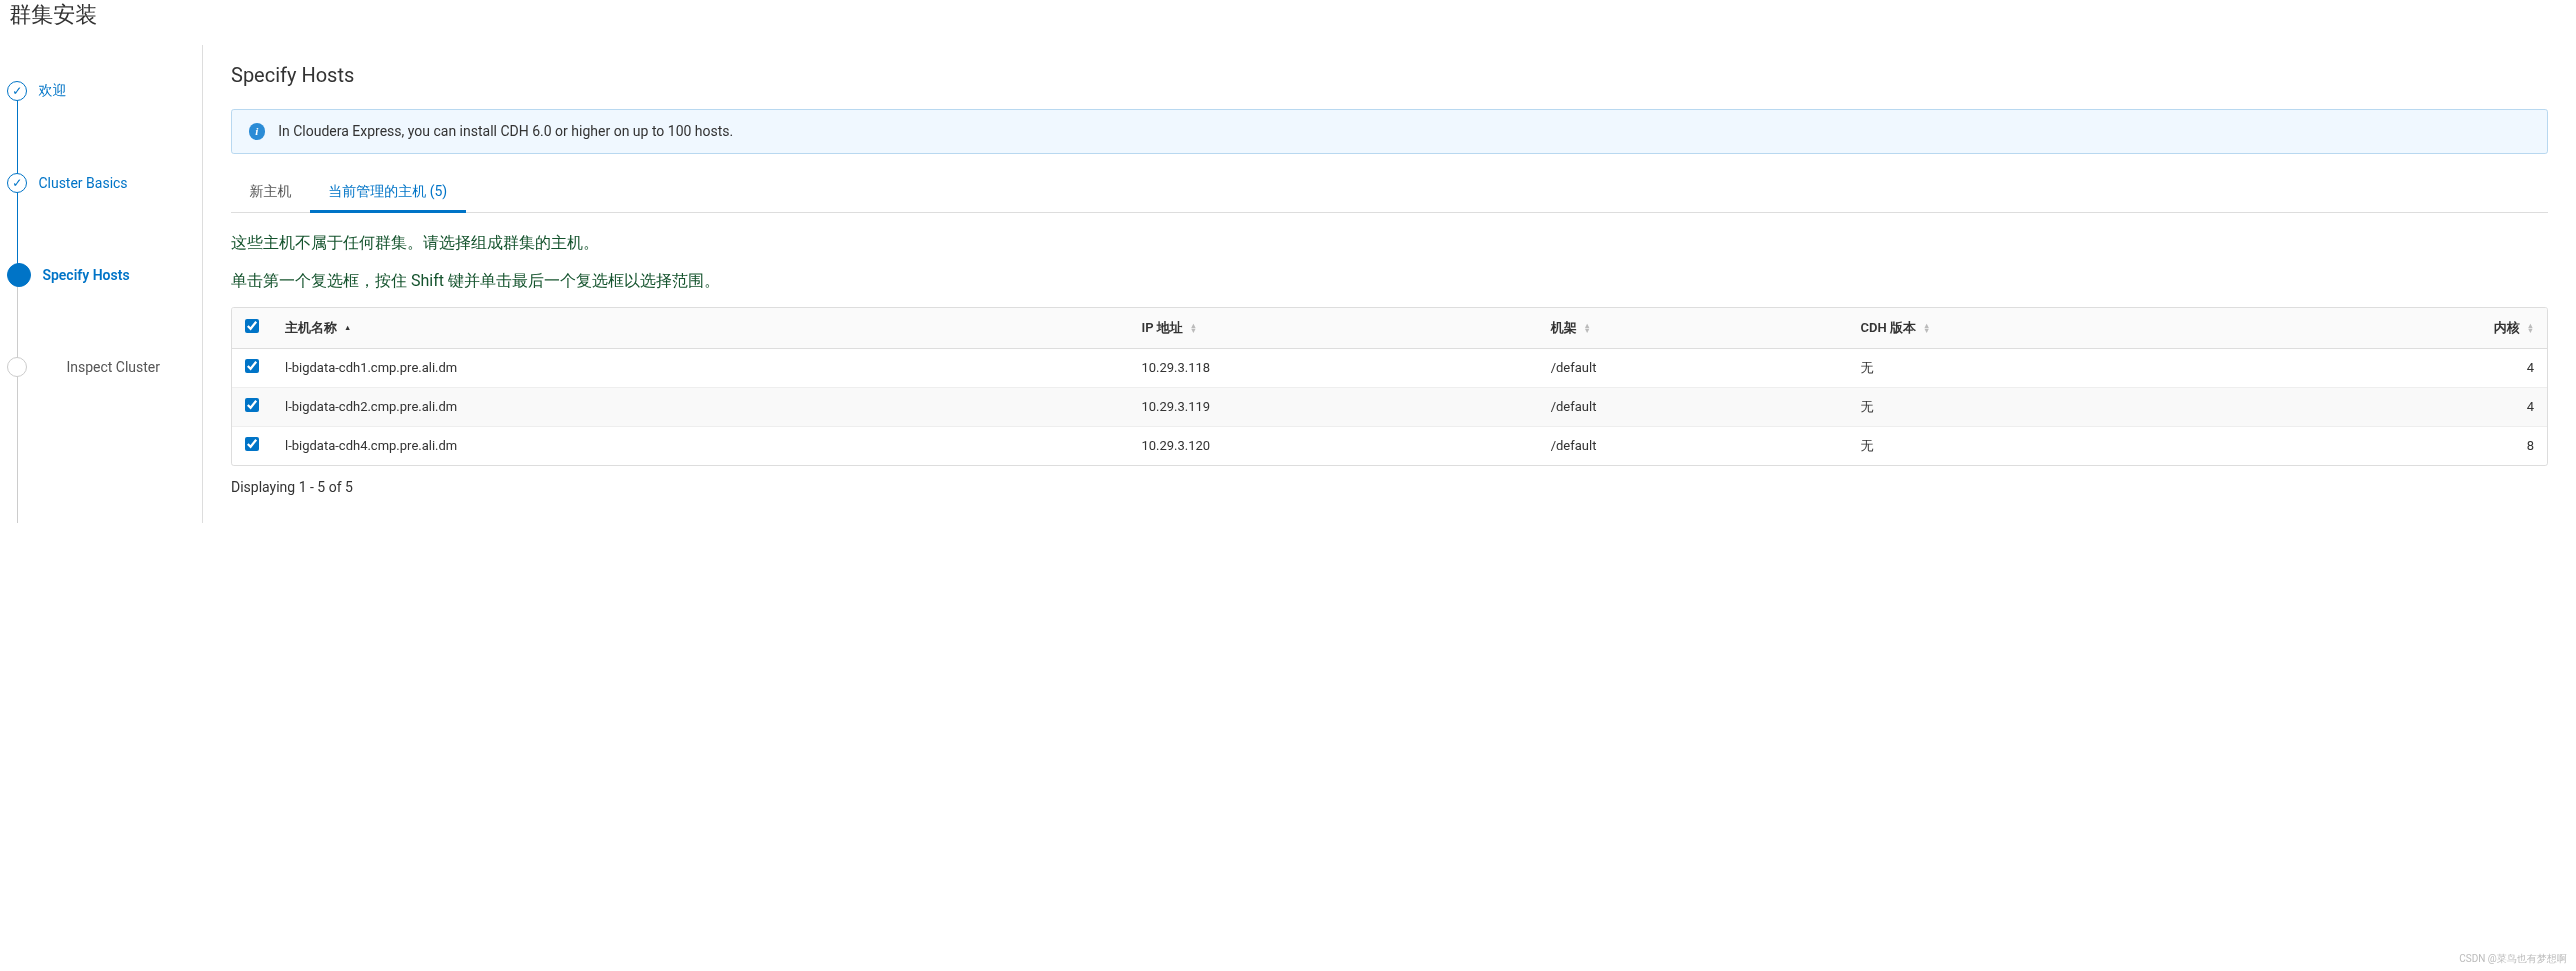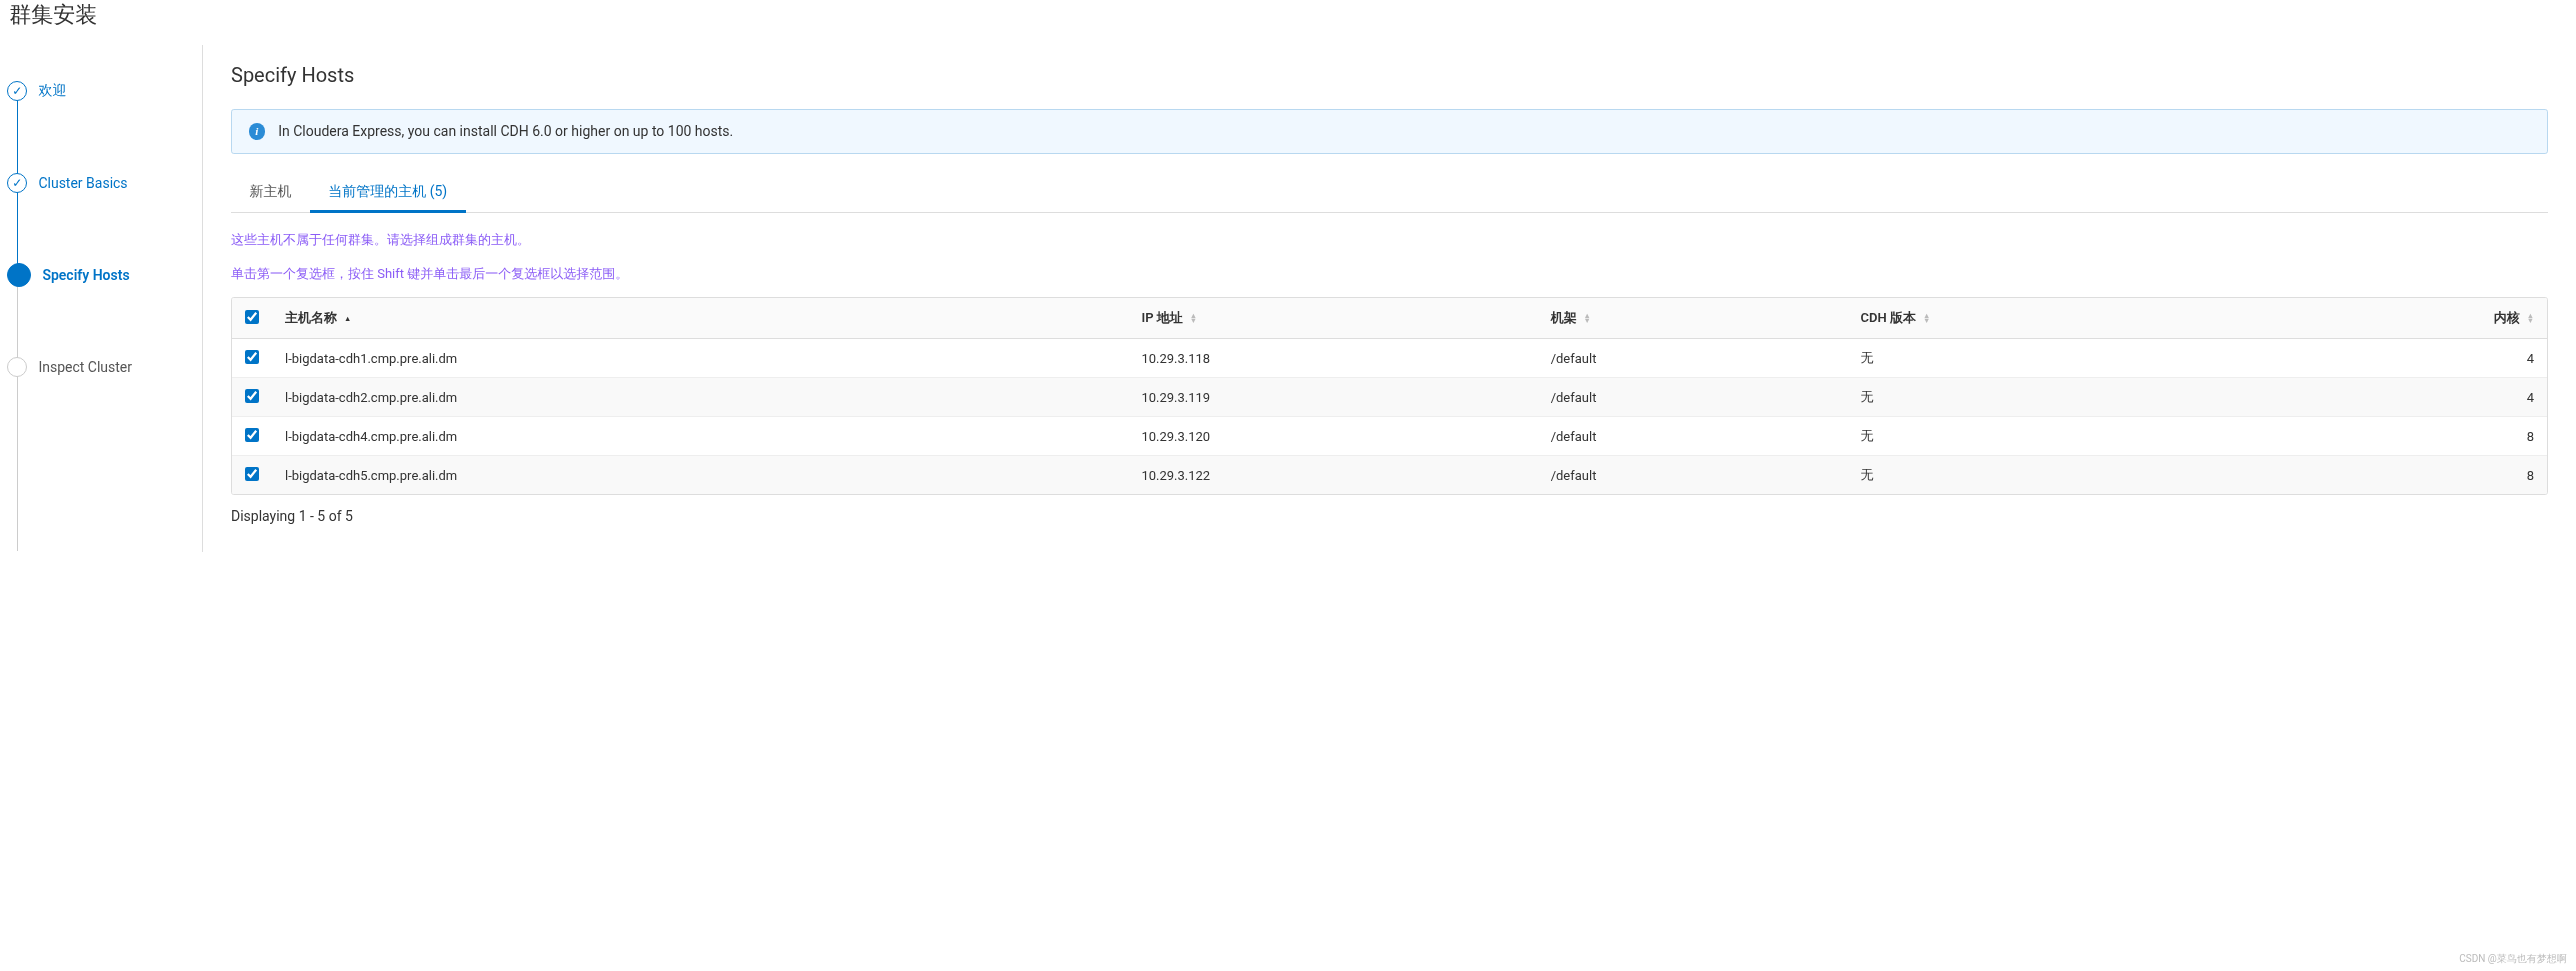--- a/index.html
+++ b/index.html
@@ -2,40 +2,40 @@
 <html style="font-size:14.8px"><head>
   <meta charset="utf-8">
   <style>
     * { box-sizing: border-box; margin: 0; padding: 0; }
     body { font-family: -apple-system, BlinkMacSystemFont, "Segoe UI", Roboto, "Helvetica Neue", Arial, sans-serif; background: #fff; color: #333; font-size: 13px; }
     .page-title { font-size: 22px; font-weight: 400; color: #333; padding: 0 9.2px 14.8px 9.2px; }
     .layout { display: flex; }
     .sidebar { width: 203px; border-right: 0.9px solid #ddd; padding: 18.4px 0 37px 0; flex-shrink: 0; }
     .step-list { list-style: none; position: relative; }
     .step { display: flex; align-items: center; padding: 11px 0 11px 7.4px; position: relative; min-height: 55px; margin-bottom: 37px; }
-    .step:last-child { margin-bottom: 0; }
+    .step:last-child { margin-bottom: 0; gap: 28px; }
     .step-icon { width: 20px; height: 20px; border-radius: 50%; margin-right: 11px; display: flex; align-items: center; justify-content: center; flex-shrink: 0; z-index: 1; background: #fff; position: relative; }
     .step-icon.done { border: 1.8px solid #0074c7; color: #0074c7; }
     .step-icon.current { background: #0074c7; border: 1.8px solid #0074c7; width: 24px; height: 24px; }
     .step-icon.pending { border: 1.8px solid #ccc; background: #fff; }
     .step-label { font-size: 14px; color: #333; }
     .step.done .step-label { color: #0074c7; }
     .step.current .step-label { color: #0074c7; font-weight: 600; }
     .step.pending .step-label { color: #555; }
     .check { font-size: 12px; }
     .main { flex: 1; padding: 18.4px 28px 28px 28px; }
     .section-title { font-size: 20px; font-weight: 400; margin-bottom: 22px; color: #333; }
     .info-banner { border: 0.9px solid #b8d8f0; background: #f0f8ff; border-radius: 2.8px; padding: 13px 16.6px; display: flex; align-items: center; margin-bottom: 18.4px; }
     .info-icon { width: 16.6px; height: 16.6px; border-radius: 50%; background: #2b8cd6; color: #fff; display: flex; align-items: center; justify-content: center; font-size: 11px; font-weight: bold; font-style: italic; margin-right: 13px; flex-shrink: 0; font-family: Georgia, serif; }
     .info-text { color: #333; font-size: 14px; }
     .tabs { display: flex; border-bottom: 0.9px solid #ddd; margin-bottom: 16.6px; }
     .tab { padding: 11px 18.4px; cursor: pointer; font-size: 14px; color: #555; position: relative; }
     .tab.active { color: #0074c7; }
     .tab.active::after { content: ''; position: absolute; left: 0; right: 0; bottom: -0.9px; height: 2.8px; background: #0074c7; }
-    .desc { font-size: 13px; color: #8b5cf6; margin-bottom: 13px; line-height: 1.6; }
+    .desc { font-size: 16px; color: #14532d; margin-bottom: 13px; line-height: 1.6; }
     .table-wrap { border: 0.9px solid #ddd; border-radius: 2.8px; overflow: hidden; }
     table { width: 100%; border-collapse: collapse; }
     thead { background: #fafafa; }
     th { text-align: left; padding: 11px 13px; font-weight: 600; color: #333; font-size: 13px; border-bottom: 0.9px solid #ddd; }
     th.right, td.right { text-align: right; }
     .sort-icon { display: inline-flex; flex-direction: column; margin-left: 3.7px; vertical-align: middle; line-height: 4.6px; }
     .sort-up,.sort-down { font-size: 7.4px; color: #bbb; }
     .sort-up.active { color: #333; }
     tbody tr { border-bottom: 0.9px solid #eee; }
     tbody tr:nth-child(even) { background: #f9f9f9; }
@@ -162,28 +162,20 @@
               <td class="right">4</td>
             </tr>
             <tr>
               <td class="checkbox-cell"><input type="checkbox" class="chk" checked="" style=""></td>
               <td>l-bigdata-cdh4.cmp.pre.ali.dm</td>
               <td>10.29.3.120</td>
               <td>/default</td>
               <td>无</td>
               <td class="right">8</td>
             </tr>
-            <tr>
-              <td class="checkbox-cell"><input type="checkbox" class="chk" checked="" style=""></td>
-              <td>l-bigdata-cdh5.cmp.pre.ali.dm</td>
-              <td>10.29.3.122</td>
-              <td>/default</td>
-              <td>无</td>
-              <td class="right">8</td>
-            </tr>
           </tbody>
       </table>
     </div>
 
     <div class="pager">Displaying 1 - 5 of 5</div>
   </main>
 
 </div>
 
 <div class="watermark">CSDN @菜鸟也有梦想啊</div>

